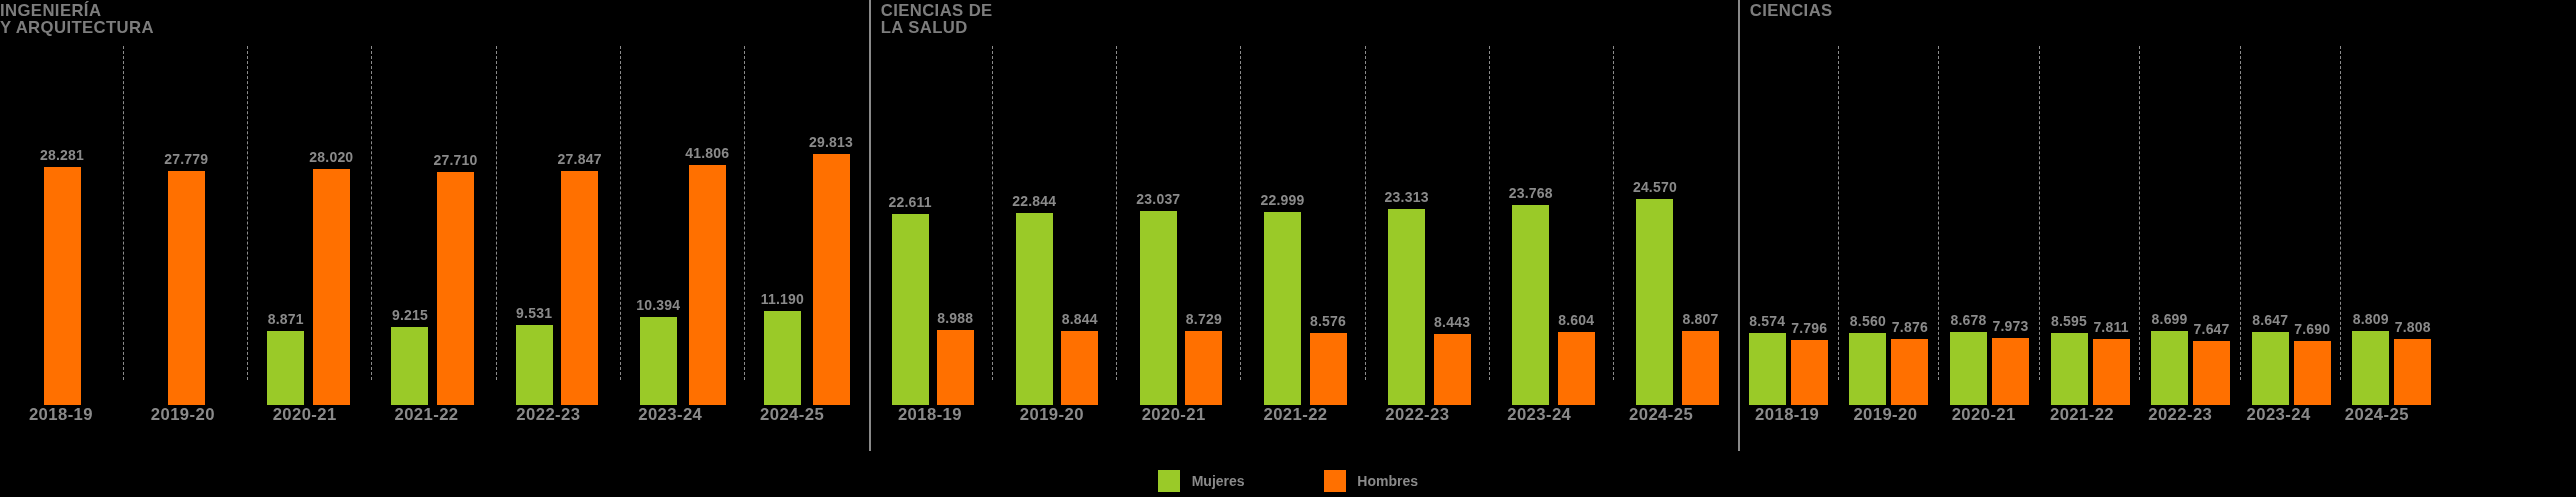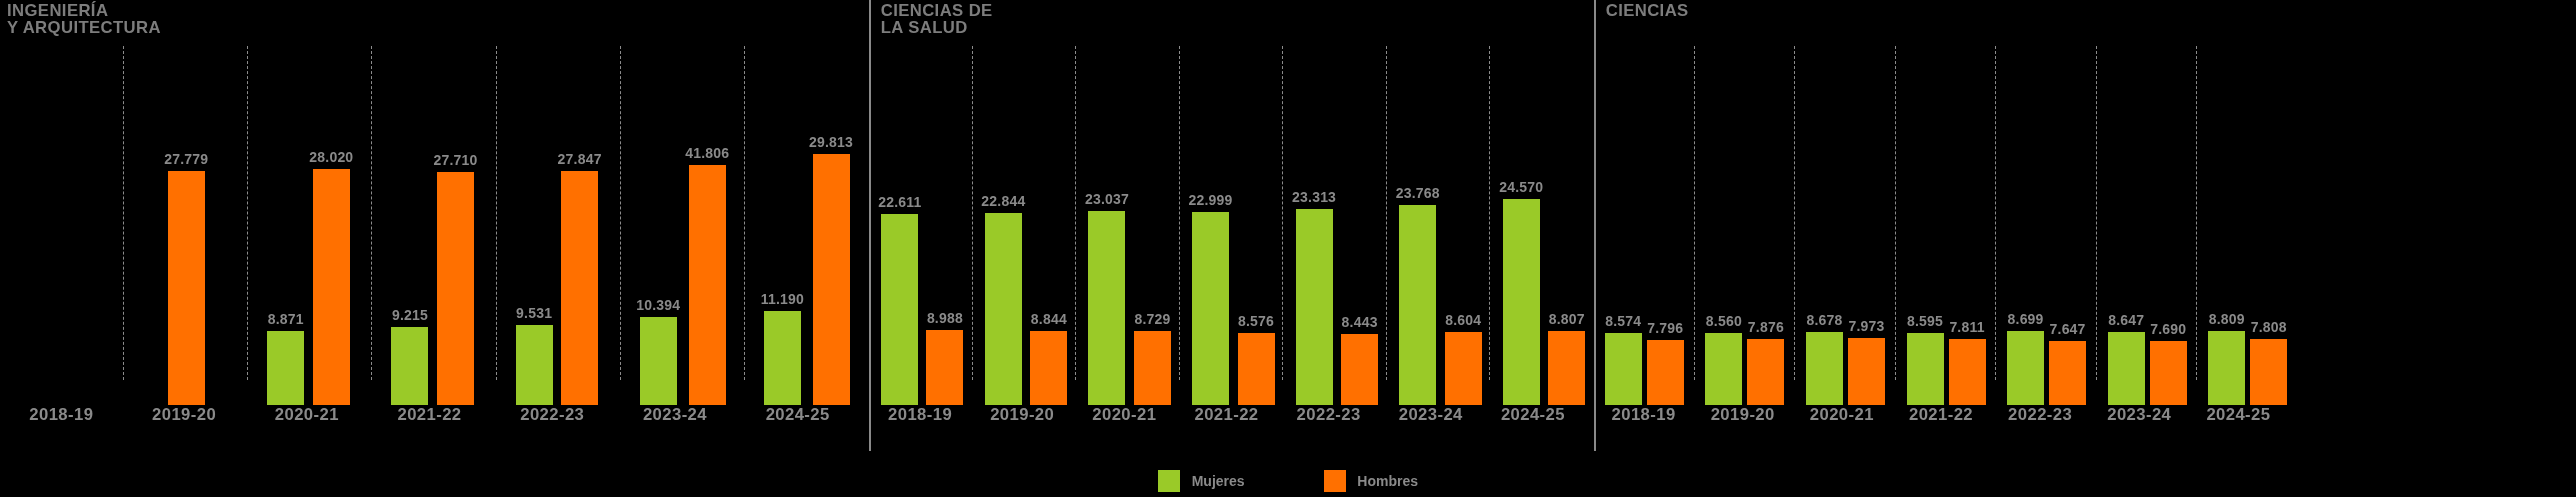--- a/index.html
+++ b/index.html
@@ -8,35 +8,35 @@
     background:#000000;
     font-family:"Liberation Sans", sans-serif;
     overflow:hidden;
   }
   #root { position:relative; width:2576px; height:497px; background:#000; }
 
   
   .panels { position:absolute; left:0; top:0; width:2576px; height:451px; display:flex; }
   .panel { position:relative; height:451px; }
   .panel.p0 { width:869px; }
-  .panel.p1 { width:725px; }
+  .panel.p1 { width:869px; }
   .panel.p2 { width:704px; }
 
   .panel-sep {
     position:absolute; top:0; left:0; width:1.7px; height:451px;
     background:#8a8a8a;
   }
 
   .panel-title {
     position:absolute; top:1.7px; left:11.7px;
     font-size:16.7px; font-weight:bold; letter-spacing:0.4px;
     color:#7d7d7d; line-height:17.6px; text-transform:uppercase;
     white-space:pre-line;
   }
-  .panel.p0 .panel-title { left:0px;margin-left:7px; }
+  .panel.p0 .panel-title { left:0px; }
 
   
   .groups {
     position:absolute; left:0; top:46px; right:0; height:359px;
     display:flex;
   }
   .group {
     position:relative; flex:1 1 0;
     display:flex; align-items:flex-end; justify-content:center;
     gap:5px;
@@ -51,21 +51,21 @@
   .bar { width:37px; }
   .bar.f { background:#9ACA28; }
   .bar.m { background:#FF7000; }
   .vlabel {
     font-size:14px; font-weight:bold; color:#8a8a8a;
     margin-bottom:4.2px; white-space:nowrap; letter-spacing:0.2px;
   }
 
   
   .xaxis {
-    position:absolute; left:0; right:10px; top:405px; height:28px;
+    position:absolute; left:0; right:16px; top:405px; height:28px;
     display:flex;
   }
   .xtick {
     flex:1 1 0; text-align:center;
     font-size:16.7px; font-weight:bold; color:#8a8a8a; letter-spacing:0.4px;
   }
 
   
   .legend {
     position:absolute; left:0; right:0; bottom:3.3px; height:25px;
@@ -82,20 +82,24 @@
 
 <div id="root">
 
   <div class="panels">
 
     <div class="panel p0">
       <div class="panel-title">INGENIERÍA
 Y ARQUITECTURA</div>
       <div class="groups">
           <div class="group">
+            <div class="barwrap">
+              <div class="vlabel">28.281</div>
+              <div class="bar m" style="height: 238px;"></div>
+            </div>
             <div class="divider"></div>
           </div>
           <div class="group">
             <div class="barwrap">
               <div class="vlabel">27.779</div>
               <div class="bar m" style="height: 234px;"></div>
             </div>
             <div class="divider"></div>
           </div>
           <div class="group">

